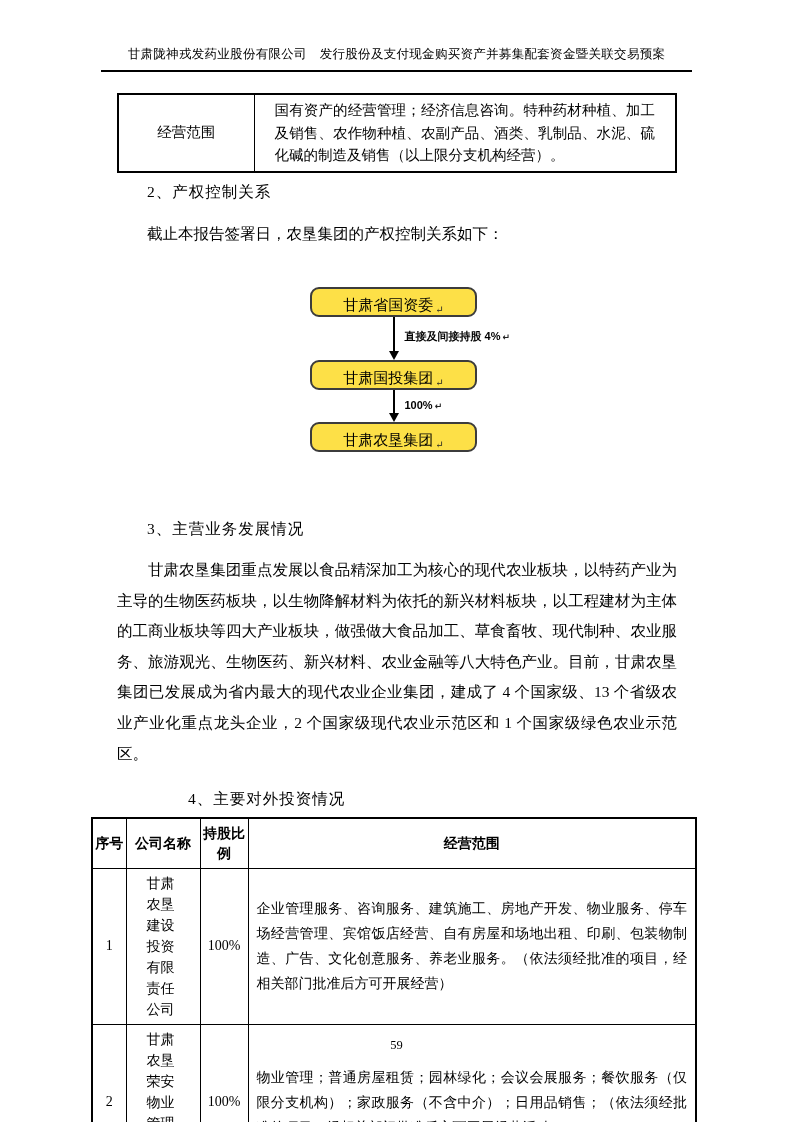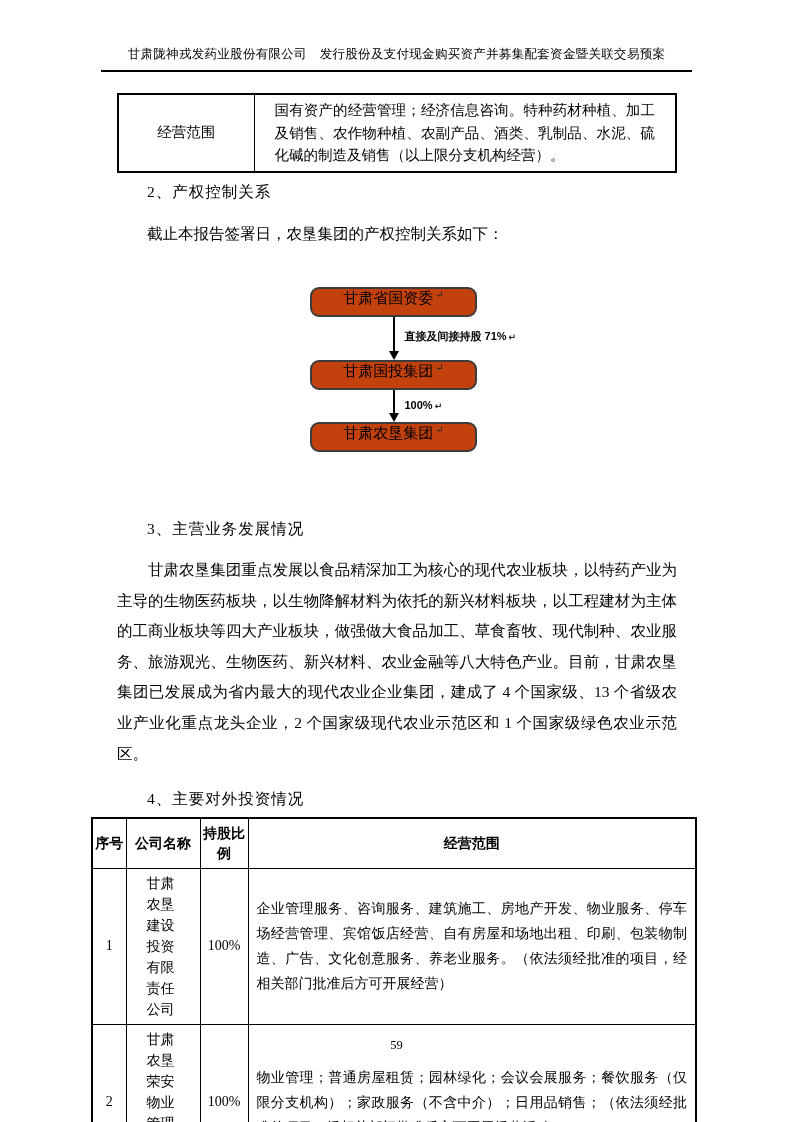--- a/index.html
+++ b/index.html
@@ -22,28 +22,28 @@
     border-collapse:collapse; border:2px solid #000;
     font-size:14.5px;
   }
   .scope-table td { border:1px solid #000; vertical-align:middle; }
   .scope-table .label-cell { width:136px; text-align:center; }
   .scope-table .value-cell { padding:4px 20px; line-height:22.5px; text-align:justify; }
   
   .sec-heading { position:absolute; left:147px; font-size:15.5px; letter-spacing:1px; }
   .h2 { top:182px; }
   .h3 { top:519px; }
-  .h4 { top:789px; }
+  .h4 { top:789px;margin-left:41px; }
   .intro { position:absolute; left:147px; top:224px; font-size:15.5px; }
   
   .diagram { position:absolute; left:310px; top:287px; width:167px; }
   .d-node {
     height:30px; border:2px solid #3c3c3c; border-radius:9px;
-    display:flex; align-items:flex-start; justify-content:center;
-    font-size:15px; background:#c2410c; white-space:nowrap;
+    display:flex; align-items:flex-end; justify-content:center;
+    font-size:15px; background:#fde047; white-space:nowrap;
   }
   .eop { font-size:10px; margin-left:2px; color:#222; }
   .d-arrow { position:relative; width:100%; }
   .a1 { height:43px; }
   .a2 { height:32px; }
   .d-line { position:absolute; left:50%; top:0; bottom:6px; width:2px; margin-left:-1px; background:#000; }
   .d-head {
     position:absolute; left:50%; bottom:0; transform:translateX(-50%);
     width:0; height:0; border-left:5px solid transparent;
     border-right:5px solid transparent; border-top:9px solid #000;
@@ -105,21 +105,21 @@
   <div class="intro">截止本报告签署日，农垦集团的产权控制关系如下：</div>
 
   <div class="diagram">
     <div class="d-node">
       <span>甘肃省国资委</span>
         <span class="eop">↵</span>
     </div>
     <div class="d-arrow a1">
       <span class="d-line"></span>
       <span class="d-head"></span>
-      <span class="d-label"><span>直接及间接持股 71%</span><span class="eop">↵</span></span>
+      <span class="d-label"><span>直接及间接持股 4%</span><span class="eop">↵</span></span>
     </div>
     <div class="d-node">
       <span>甘肃国投集团</span>
         <span class="eop">↵</span>
     </div>
     <div class="d-arrow a2">
       <span class="d-line"></span>
       <span class="d-head"></span>
       <span class="d-label"><span>100%</span><span class="eop">↵</span></span>
     </div>

